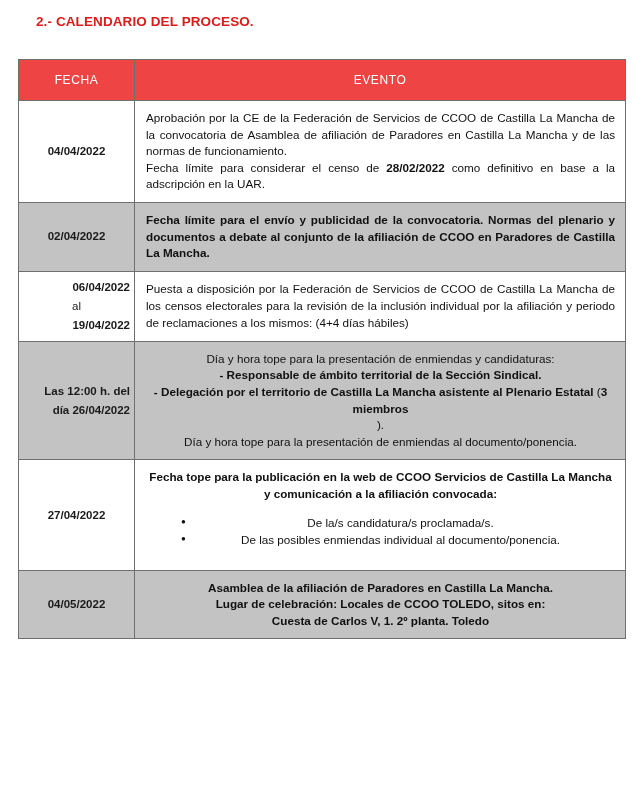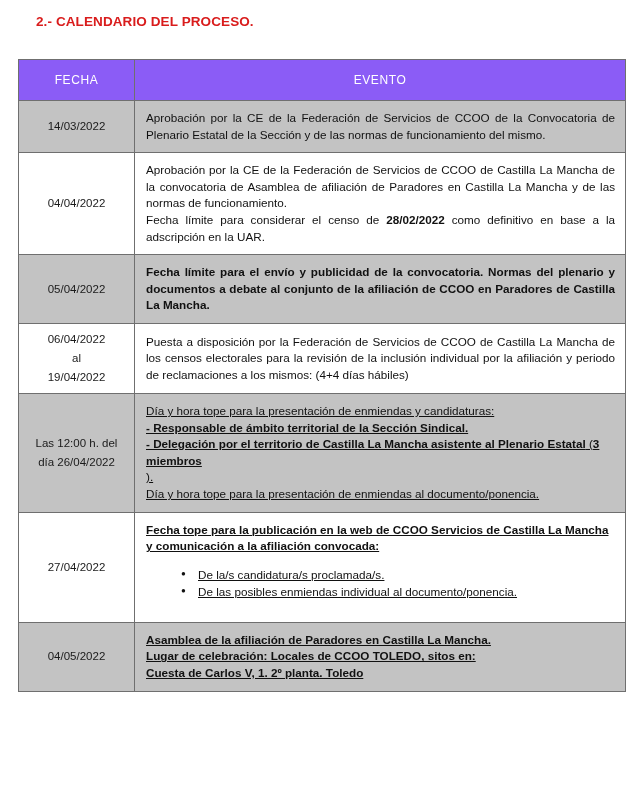--- a/index.html
+++ b/index.html
@@ -41,21 +41,21 @@
   .cal-table col.c-date { width: 116px; }
   .cal-table col.c-event { width: 491px; }
 
   .cal-table th,
   .cal-table td {
     border: 1px solid #6f6f6f;
     vertical-align: middle;
     box-sizing: border-box;
   }
   thead th {
-    background: #8b5cf6;
+    background: #ef4444;
     color: #ffffff;
     font-size: 12px;
     font-weight: normal;
     letter-spacing: 0.6px;
     padding: 13px 4px 13px 4px;
     text-align: center;
     border-color: #5f5f5f;
   }
   tbody tr.shade td {
     background: #c3c3c3;
@@ -63,32 +63,32 @@
   tbody tr.plain td {
     background: #ffffff;
   }
   td.date-cell {
     text-align: center;
     font-size: 11.5px;
     line-height: 1.65;
     padding: 6px 4px;
     color: #1a1a1a;
   }
-  td.date-cell .d-bold { font-weight: normal; }
+  td.date-cell .d-bold { font-weight: bold; text-align: right; }
   td.date-cell .d-reg  { font-weight: normal; }
 
   td.event-cell {
     font-size: 11.7px;
     line-height: 1.42;
     padding: 9px 10px 9px 11px;
     color: #111111;
     text-align: justify;
     text-justify: inter-word;
   }
-  td.event-cell.left-align { text-align: left; text-decoration: underline; }
+  td.event-cell.left-align { text-align: center; }
   .b { font-weight: bold; }
   .r { font-weight: normal; }
   .ev-line { display: block; }
   ul.ev-bullets {
     margin: 12px;
     padding: 0 0 0 40px;
     list-style: none;
   }
   ul.ev-bullets li {
     position: relative;
@@ -119,42 +119,34 @@
       <col class="c-event">
     </colgroup>
     <thead>
       <tr>
         <th>FECHA</th>
         <th>EVENTO</th>
       </tr>
     </thead>
     <tbody>
 
-      <tr class="shade">
-        <td class="date-cell">
-          <span class="d-reg">14/03/2022</span>
-        </td>
-        <td class="event-cell">
-          <span class="r">Aprobación por la CE de la Federación de Servicios de CCOO de la Convocatoria de Plenario Estatal de la Sección y de las normas de funcionamiento del mismo.</span>
-        </td>
-      </tr>
 
       <tr class="plain">
         <td class="date-cell">
           <span class="d-bold">04/04/2022</span>
         </td>
         <td class="event-cell">
           <span class="r ev-line">Aprobación por la CE de la Federación de Servicios de CCOO de Castilla La Mancha de la convocatoria de Asamblea de afiliación de Paradores en Castilla La Mancha y de las normas de funcionamiento.</span>
           <span class="r">Fecha límite para considerar el censo de </span><span class="b">28/02/2022</span><span class="r"> como definitivo en base a la adscripción en la UAR.</span>
         </td>
       </tr>
 
       <tr class="shade">
         <td class="date-cell">
-          <span class="d-bold">05/04/2022</span>
+          <span class="d-bold">02/04/2022</span>
         </td>
         <td class="event-cell">
           <span class="b">Fecha límite para el envío y publicidad de la convocatoria. Normas del plenario y documentos a debate al conjunto de la afiliación de CCOO en Paradores de Castilla La Mancha.</span>
         </td>
       </tr>
 
       <tr class="plain">
         <td class="date-cell">
           <span class="d-bold ev-line">06/04/2022</span>
           <span class="d-reg ev-line">al</span>

